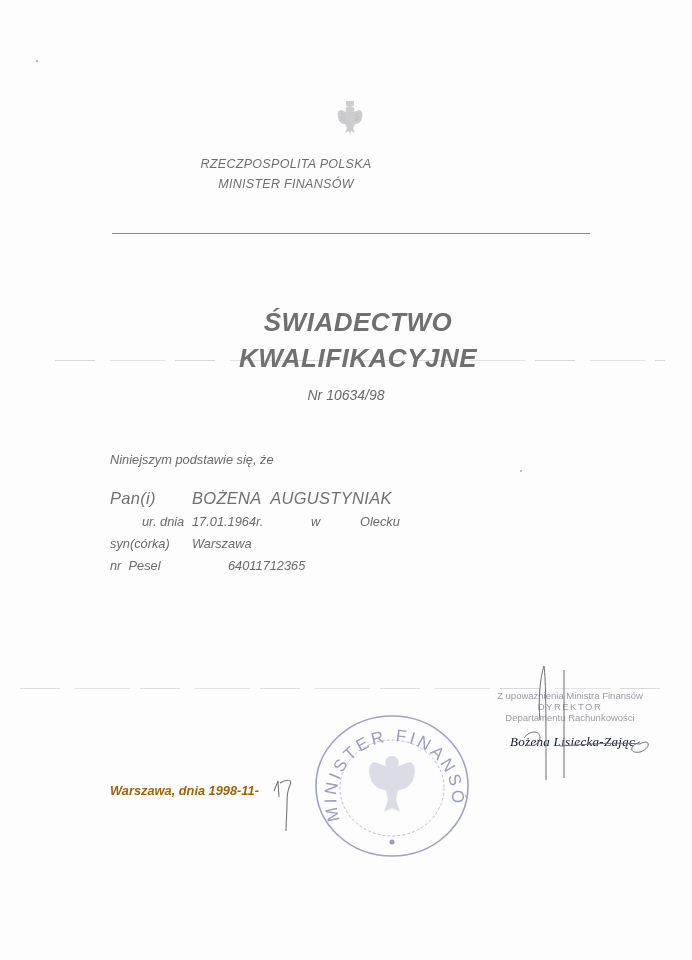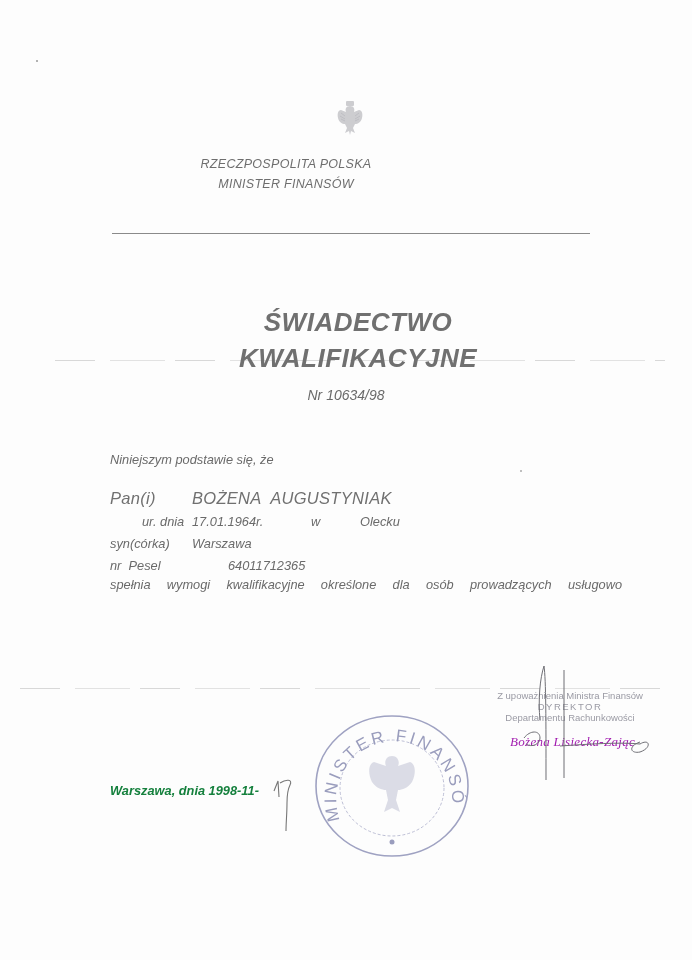--- a/index.html
+++ b/index.html
@@ -76,21 +76,21 @@
       text-align: center;
       font-size: 9.5px;
       line-height: 11px;
       color: #9a9aa4;
     }
     .sign-name {
       left: 510px; top: 734px;
       font-family: "Liberation Serif", serif;
       font-style: italic;
       font-size: 13px;
-      color: #a21caf;
+      color: #0f172a;
       letter-spacing: 0.3px;
     }
   </style>
 </head>
 <body>
 
 <div class="abs" style="left:36px;top:60px;width:2px;height:2px;background:#999;border-radius:1px;"></div>
 <div class="abs" style="left:520px;top:470px;width:2px;height:2px;background:#aaa;border-radius:1px;"></div>
 
 <div class="abs" style="left:335px;top:100px;width:30px;height:36px;">
@@ -128,24 +128,23 @@
 <div class="abs body-text" style="left:311px;top:514px;">w</div>
 <div class="abs body-text" style="left:360px;top:514px;">Olecku</div>
 
 <div class="abs body-text" style="left:110px;top:536px;">syn(córka)</div>
 <div class="abs body-text" style="left:192px;top:536px;">Warszawa</div>
 
 <div class="abs body-text" style="left:110px;top:558px;white-space:pre;text-align:right;">nr  Pesel</div>
 <div class="abs body-text" style="left:192px;top:558px;margin-left:36px;">64011712365</div>
 
 <div class="abs para" style="top:575px;">
-  <span class="line">spełnia wymogi kwalifikacyjne określone dla osób prowadzących usługowo</span>
 </div>
 
-<div class="abs body-text" style="left:110px;top:783px;font-weight:bold;color:#15803d;">Warszawa, dnia 1998-11-</div>
+<div class="abs body-text" style="left:110px;top:783px;font-weight:bold;color:#a16207;">Warszawa, dnia 1998-11-</div>
 <div class="abs" style="left:268px;top:775px;width:30px;height:60px;">
   <svg width="30" height="60" viewBox="0 0 30 60">
     <path d="M6 16 L10 6 L11 22" stroke="#777" stroke-width="1.1" fill="none"></path>
     <path d="M12 8 C18 4 25 4 22 10 C20 14 19 20 19 28 C19 38 18 48 18 56" stroke="#777" stroke-width="1.1" fill="none"></path>
   </svg>
 </div>
 
 <div class="abs" style="left:312px;top:712px;width:160px;height:148px;">
   <svg width="160" height="148" viewBox="0 0 160 148">
     <defs>

